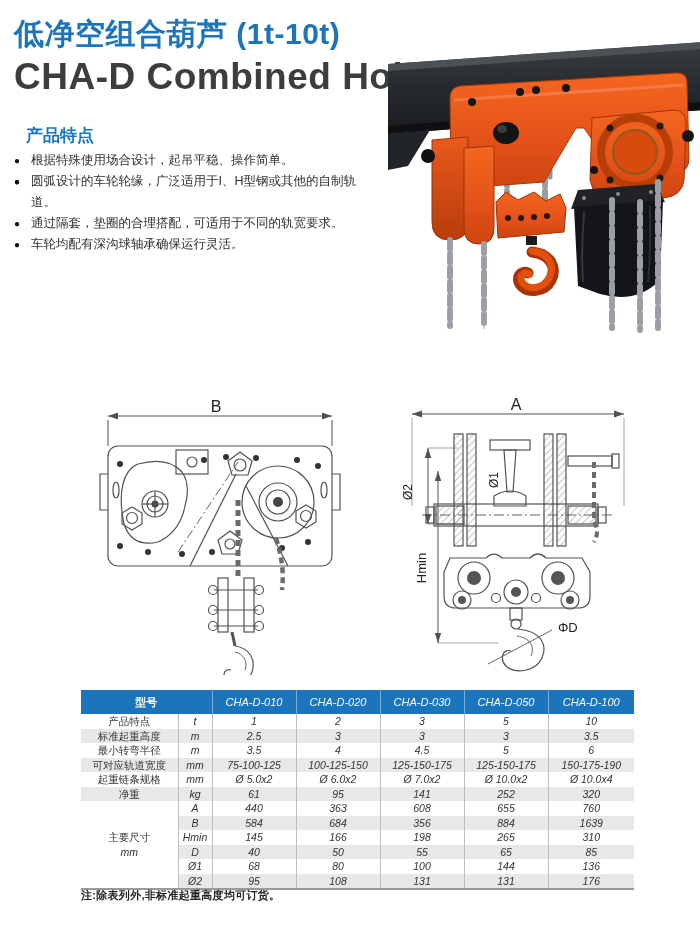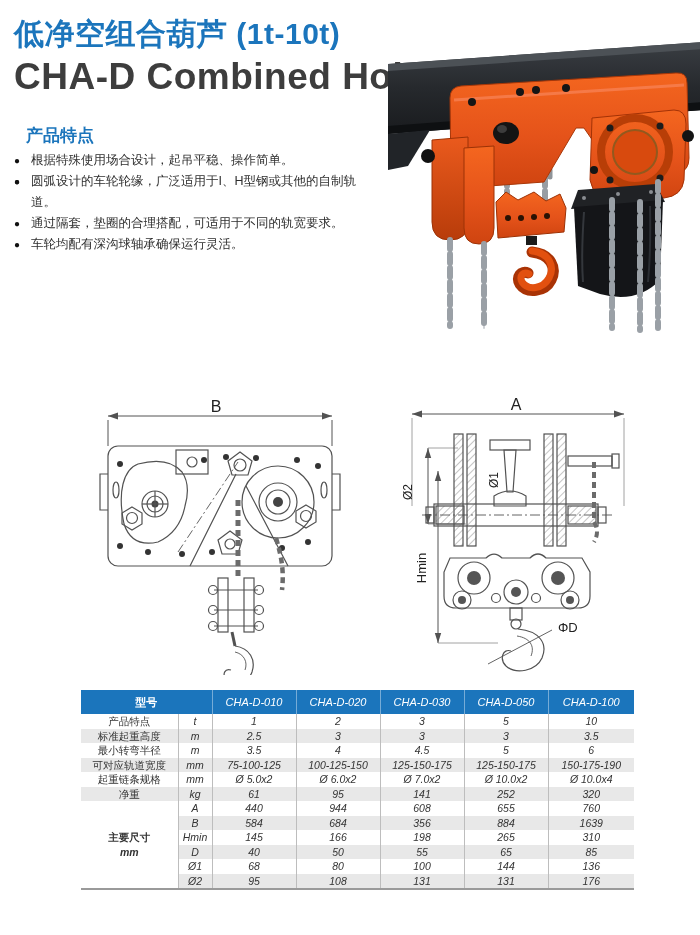--- a/index.html
+++ b/index.html
@@ -25,21 +25,21 @@
   table.spec { width:553px; border-collapse:collapse; table-layout:fixed; border-bottom:2px solid #9a9a9a; }
   table.spec th, table.spec td { padding:0; font-size:10.5px; color:#333; text-align:center; vertical-align:middle; }
   table.spec thead th { background:#1b75bc; color:#fff; height:24px; font-size:11px; }
   th.model-h { text-align:left; padding-left:8px; font-weight:bold; font-style:normal; }
   thead th.mod { font-style:italic; font-weight:normal; border-left:1px solid rgba(255,255,255,0.4); }
   tbody td { height:14.5px; line-height:14.5px; }
   tbody tr:nth-child(even) td { background:#e8e8e8; }
   td.lab { text-align:left; padding-left:8px; font-size:10.5px; }
   td.unit { font-style:italic; border-left:1px solid #bdbdbd; }
   td.val { font-style:italic; border-left:1px solid #bdbdbd; }
-  td.group { background:#ffffff !important; text-align:center; font-size:10.5px; line-height:15px;font-weight:bold; }
+  td.group { background:#ffffff !important; text-align:center; font-size:10.5px; line-height:15px; }
   td.group .gu { font-style:italic; }
   .note { position:absolute; left:81px; top:888px; font-size:11px; font-weight:600; color:#222; letter-spacing:0.3px; }
 
   svg text { font-family:"Liberation Sans","DejaVu Sans",sans-serif; }
 </style>
 </head>
 <body>
 
 <div id="page">
 
@@ -391,21 +391,21 @@
           <td class="val">252</td>
           <td class="val">320</td>
         </tr>
         <tr>
           <td class="group" rowspan="6">
             <div>主要尺寸</div>
             <div class="gu">mm</div>
           </td>
           <td class="unit">A</td>
           <td class="val">440</td>
-          <td class="val">944</td>
+          <td class="val">363</td>
           <td class="val">608</td>
           <td class="val">655</td>
           <td class="val">760</td>
         </tr>
         <tr>
           <td class="unit">B</td>
           <td class="val">584</td>
           <td class="val">684</td>
           <td class="val">356</td>
           <td class="val">884</td>
@@ -440,14 +440,15 @@
           <td class="val">95</td>
           <td class="val">108</td>
           <td class="val">131</td>
           <td class="val">131</td>
           <td class="val">176</td>
         </tr>
       </tbody>
     </table>
   </div>
 
+  <div class="note">注:除表列外,非标准起重高度均可订货。</div>
 
 </div>
 
 </body></html>

